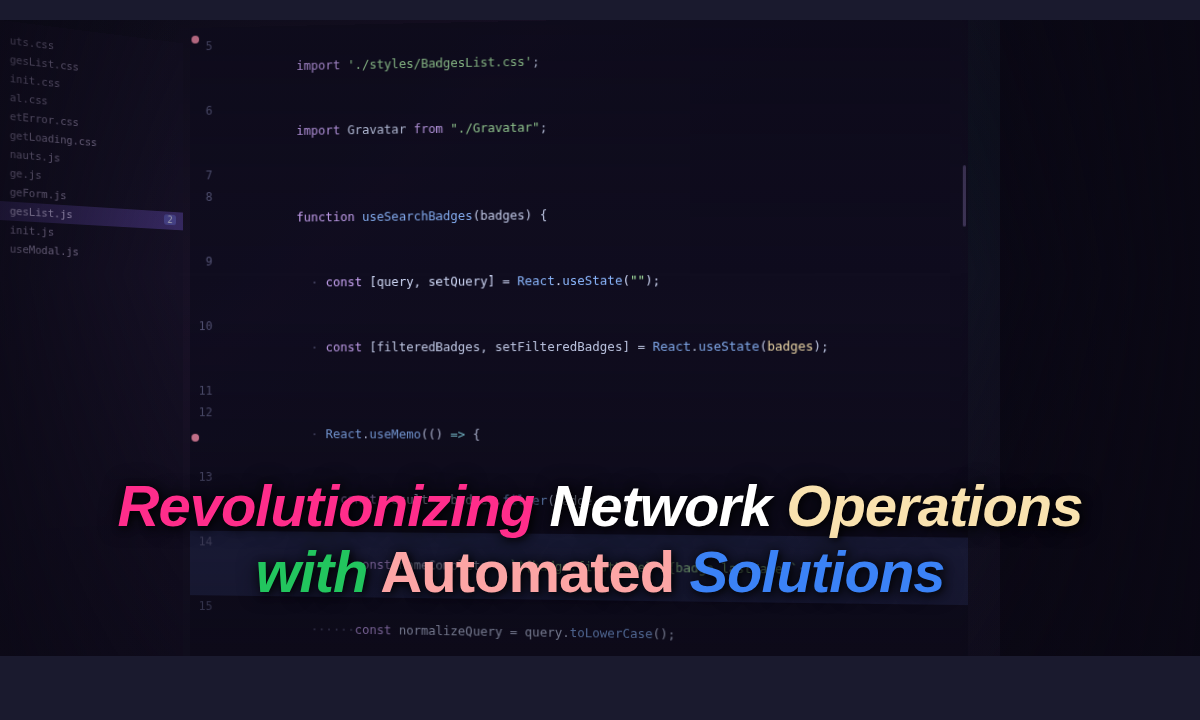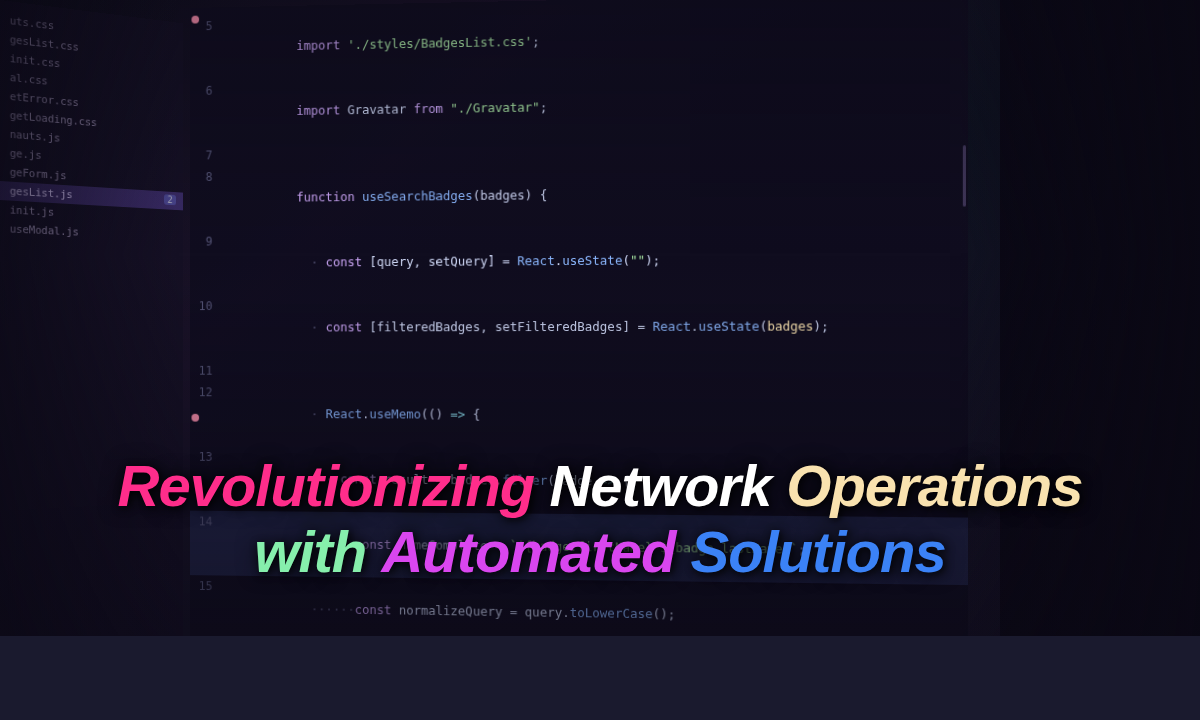--- a/index.html
+++ b/index.html
@@ -14,20 +14,21 @@
       overflow: hidden;
       font-family: 'Consolas', 'Monaco', monospace;
       background: #1a1a2e;
     }
 
     .container {
       width: 1200px;
       height: 636px;
       position: relative;
       overflow: hidden;
+      margin-top: 20px;
     }
 
     
     .bg {
       position: absolute;
       inset: 0;
       background: linear-gradient(135deg, #0d0d1a 0%, #1a1228 30%, #0e1220 60%, #1a1228 100%);
     }
 
     
@@ -152,22 +153,22 @@
       font-size: 58px;
       font-weight: 900;
       line-height: 1.15;
       letter-spacing: -1px;
       text-shadow: 2px 2px 8px rgba(0,0,0,0.9), 0 0 20px rgba(0,0,0,0.8);
     }
 
     .word-revolutionizing { color: #ff2d8b; font-style: italic; }
     .word-network { color: #ffffff; font-style: italic; }
     .word-operations { color: #f9e2af; font-style: italic; }
-    .word-with { color: #86efac; font-style: italic; }
-    .word-automated { color: #d946ef; font-style: italic; }
+    .word-with { color: #22c55e; font-style: italic; }
+    .word-automated { color: #fca5a5; }
     .word-solutions { color: #3b82f6; font-style: italic; }
 
     
     .scrollbar-indicator {
       position: absolute;
       right: 2px;
       top: 150px;
       width: 3px;
       height: 60px;
       background: rgba(139, 120, 180, 0.4);

